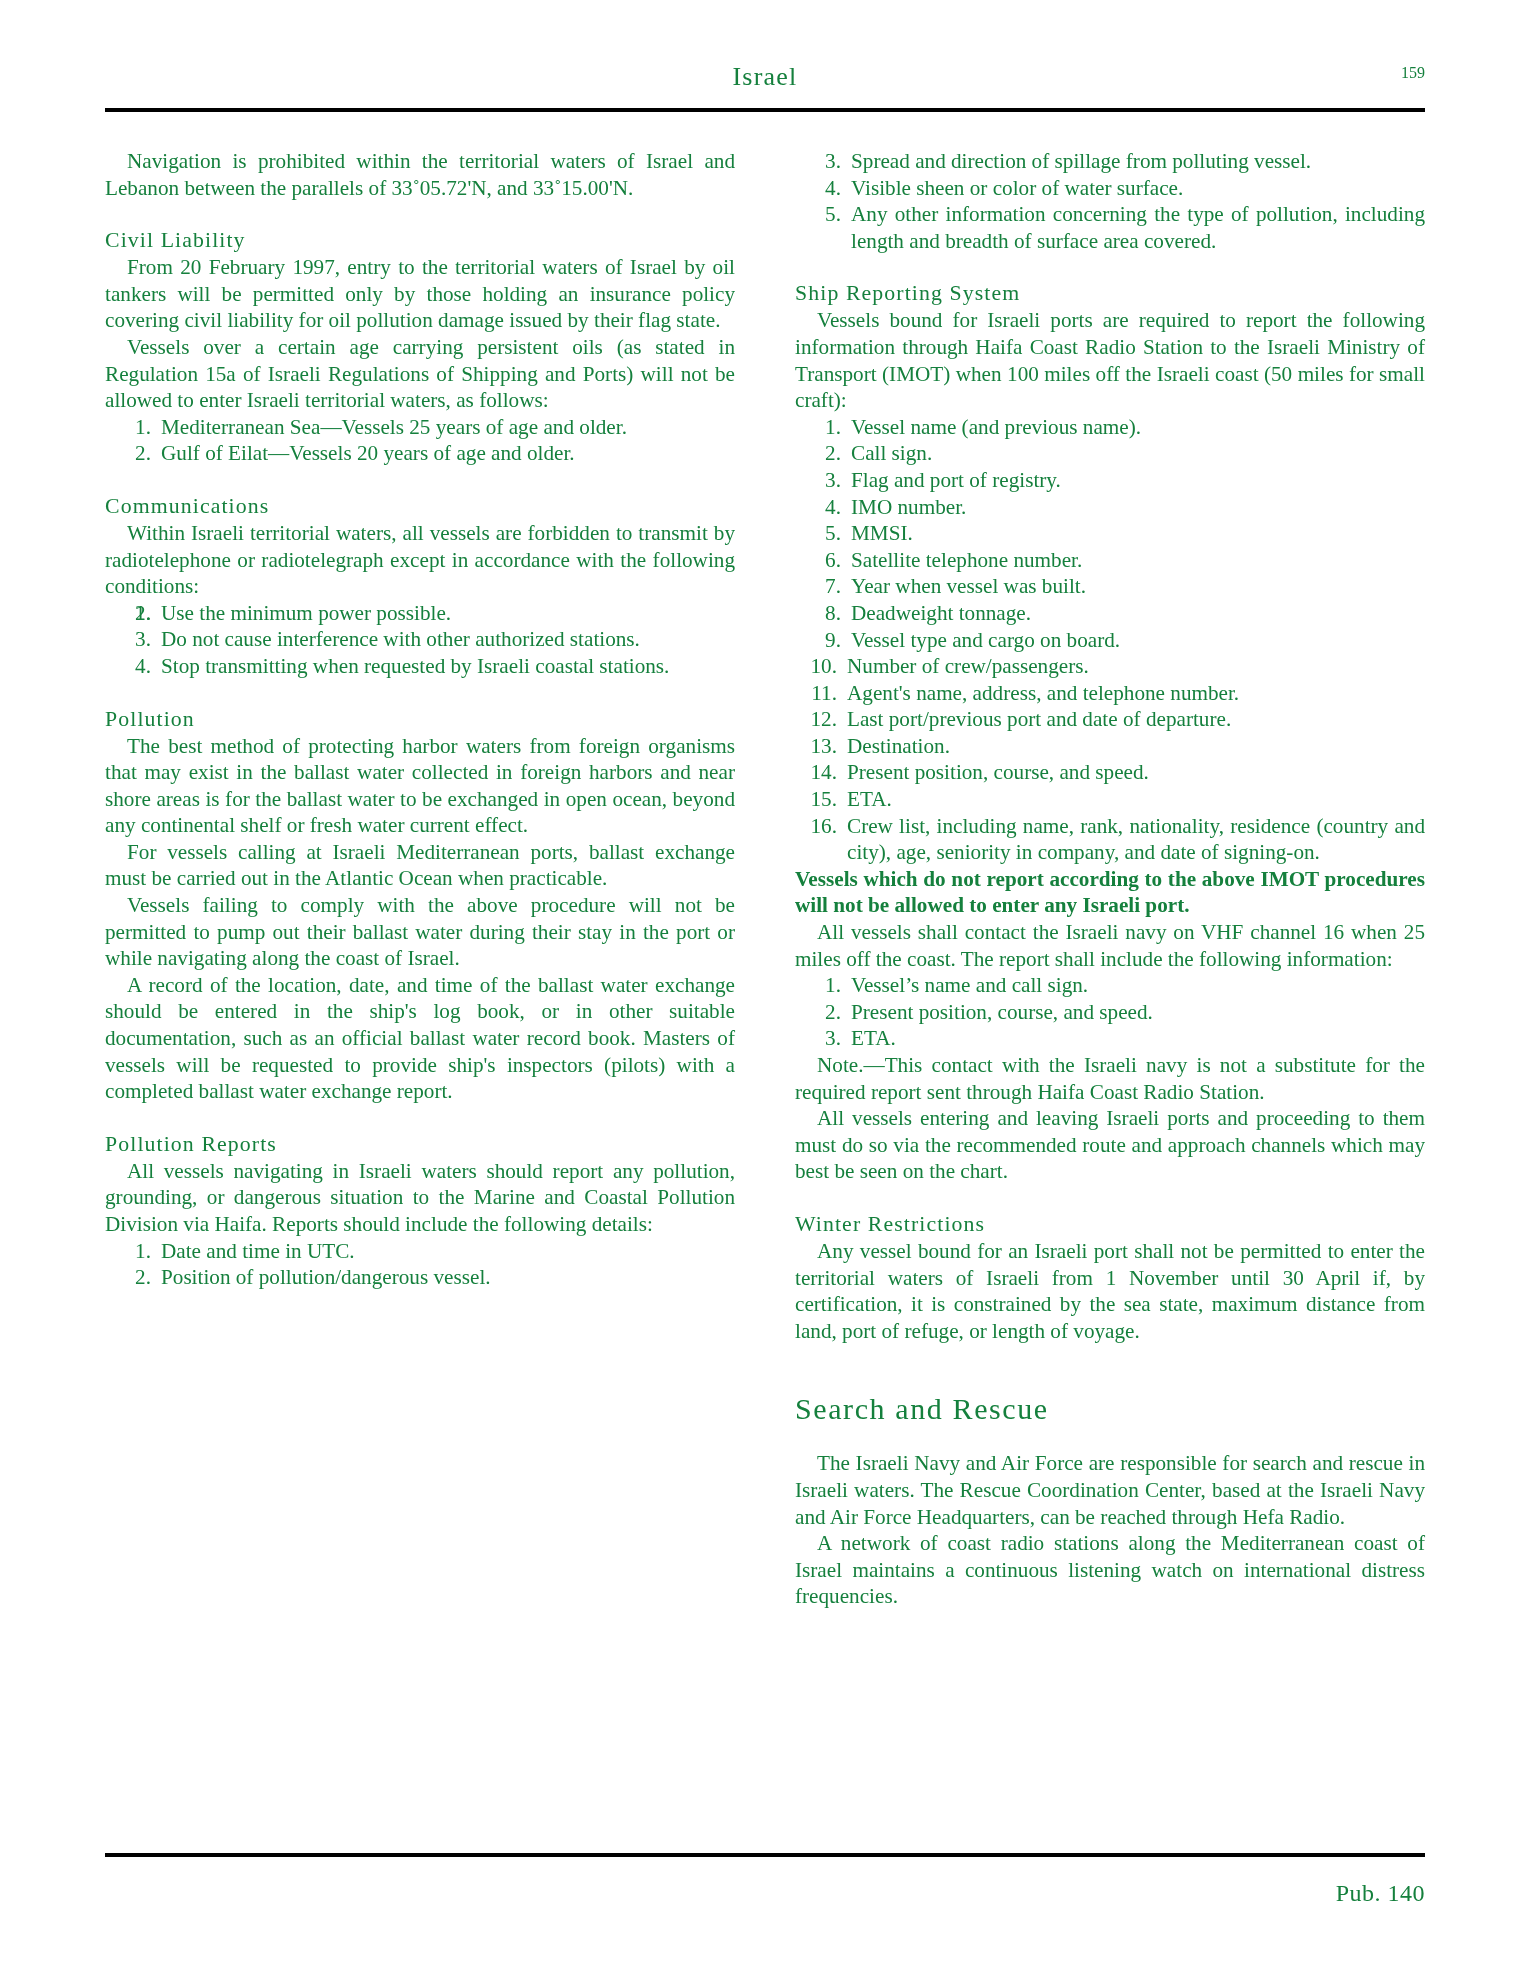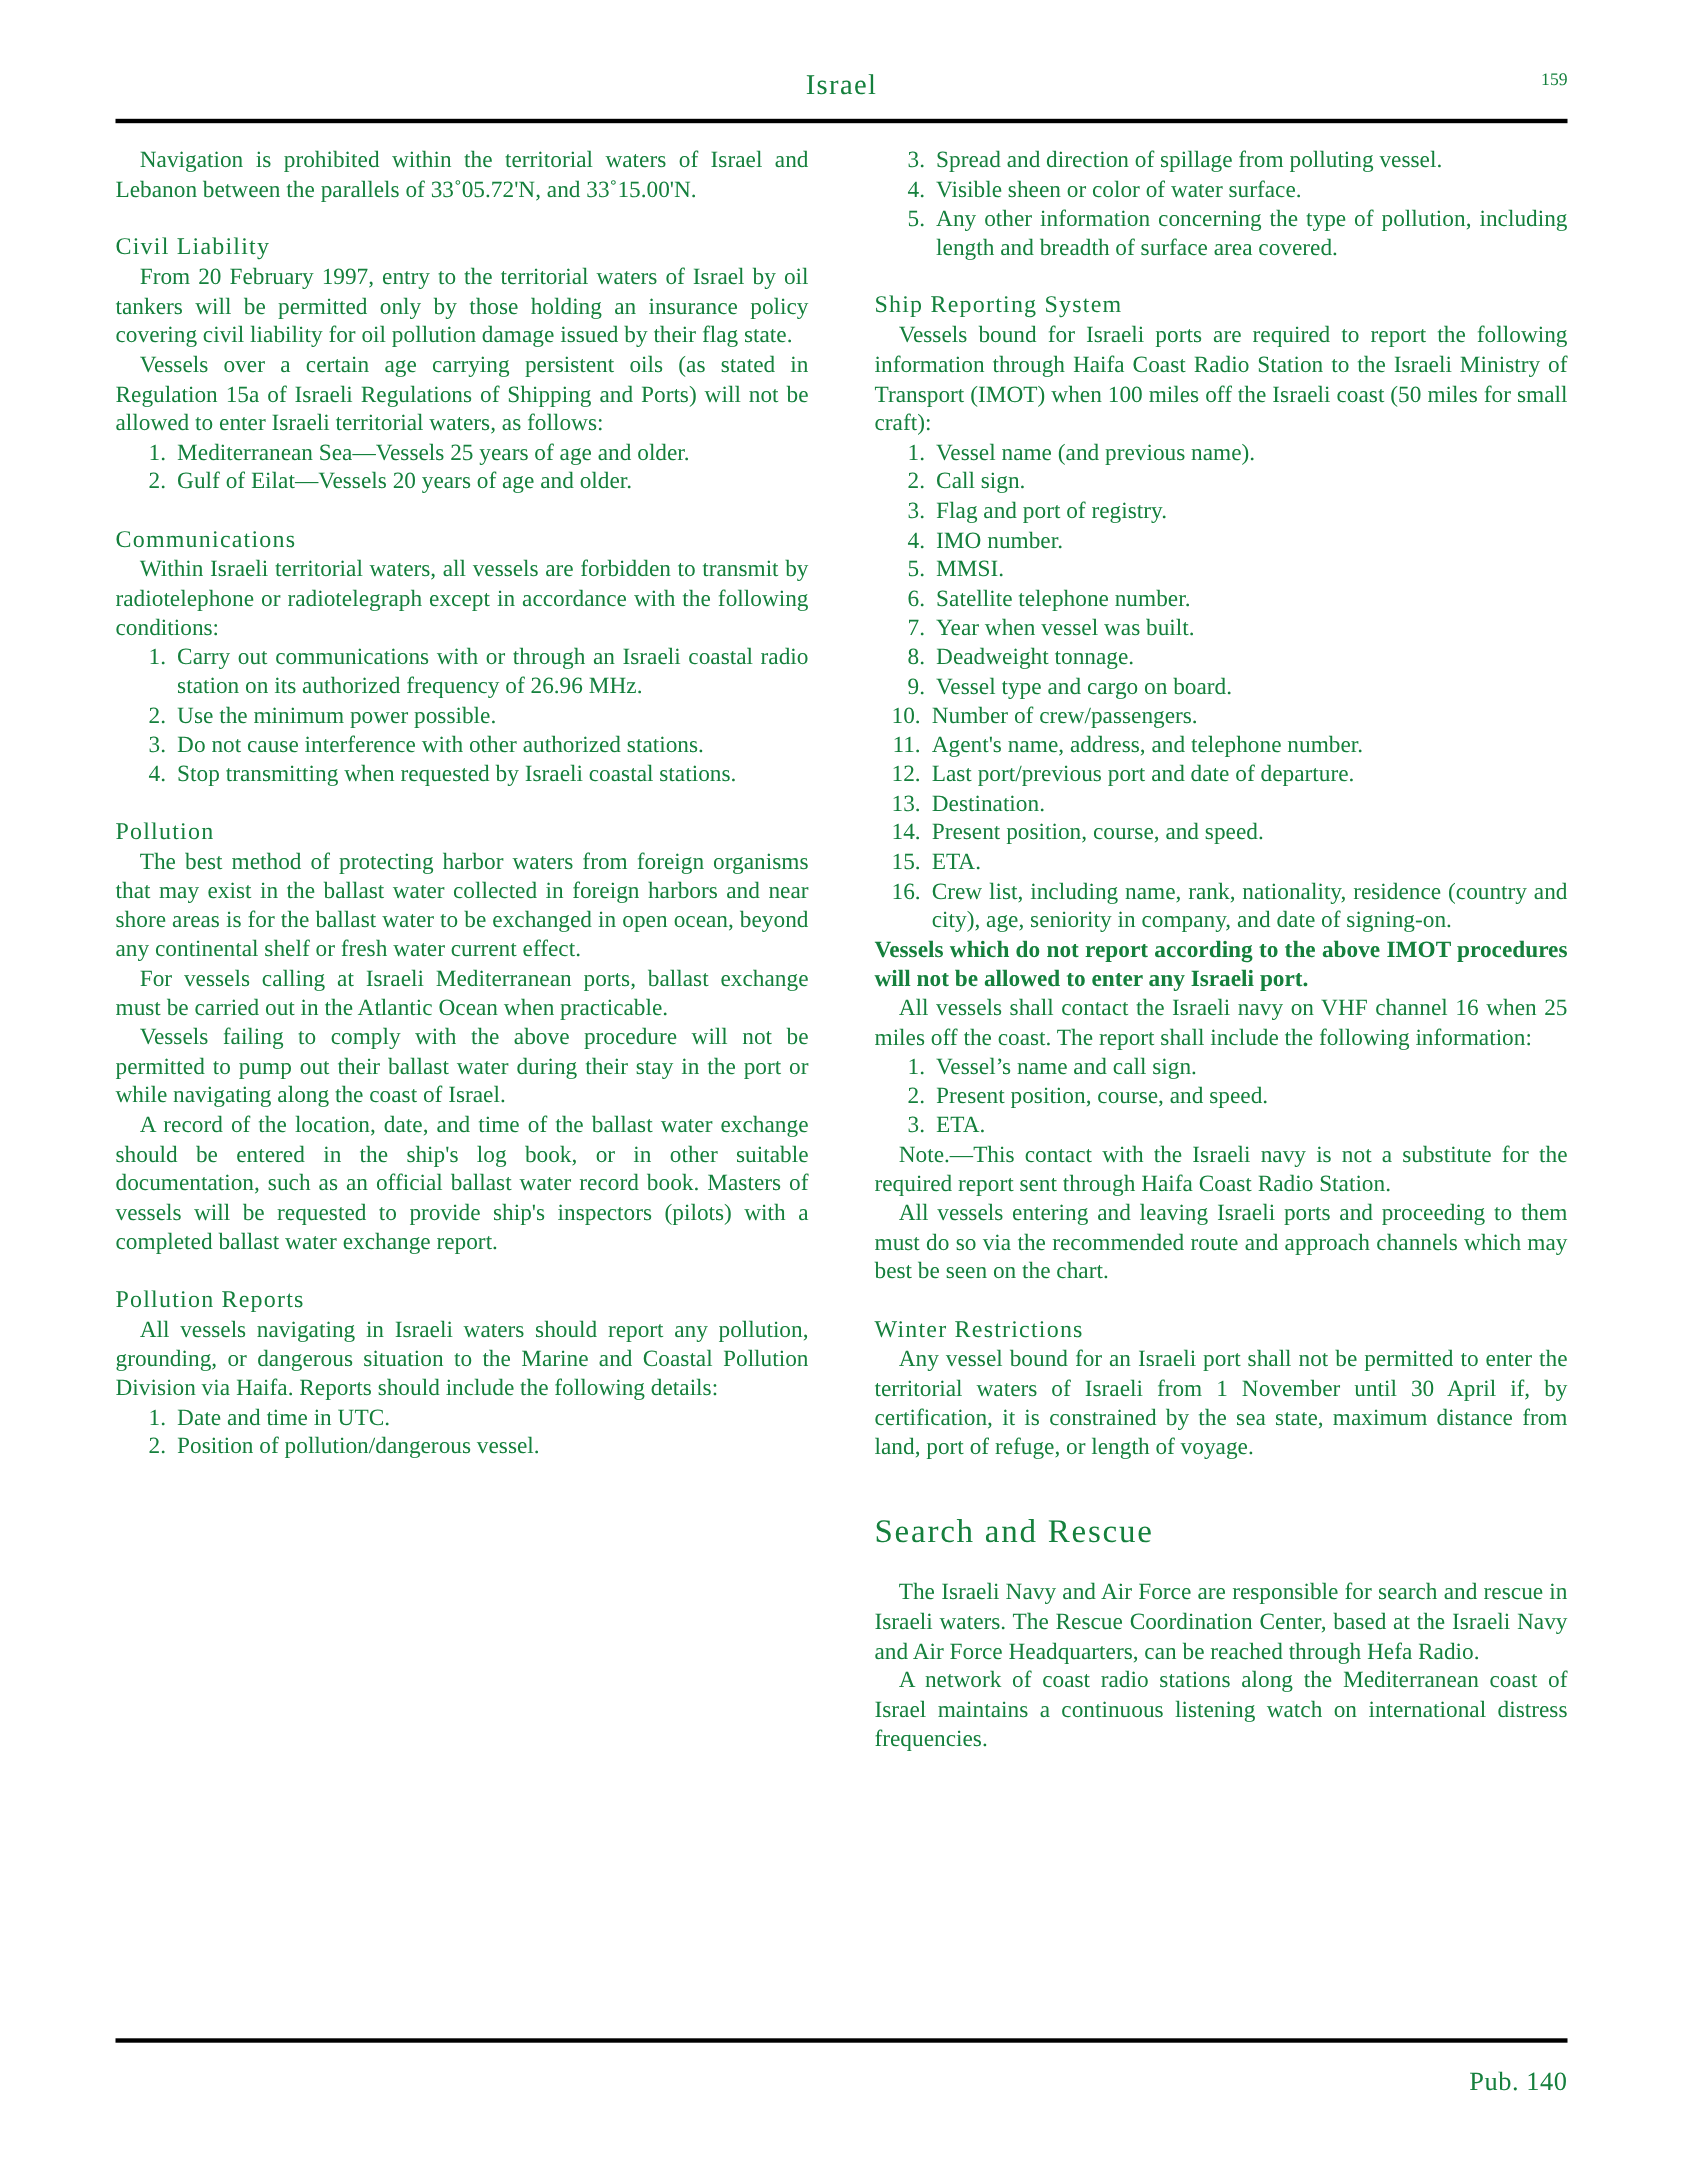--- a/index.html
+++ b/index.html
@@ -61,21 +61,21 @@
     right: 105px;
     top: 1880px;
     font-size: 24px;
     letter-spacing: 0.5px;
   }
 
   
   .columns {
     position: absolute;
     left: 105px;
-    top: 132px;
+    top: 148px;
     width: 1320px;
     height: 1700px;
     display: flex;
     gap: 60px;
   }
   .col {
     width: 634px;
     font-size: 21.2px;
     line-height: 26.6px;
     text-align: justify;
@@ -167,21 +167,21 @@
           <span class="num">2.</span><span>Gulf of Eilat—Vessels 20 years of age and older.</span>
         </li>
       </ol>
 
       <div class="gap"></div>
 
       <h3 class="sec">Communications</h3>
       <p>Within Israeli territorial waters, all vessels are forbidden to transmit by radiotelephone or radiotelegraph except in accordance with the following conditions:</p>
       <ol class="nlist wide">
         <li>
-          <span class="num">1.</span><span>Carry out communications with or through an Israeli coastal radio station on its authorized frequency of 26.96 MHz.</span>
+          <span class="num">1.</span>
         </li>
         <li class="single">
           <span class="num">2.</span><span>Use the minimum power possible.</span>
         </li>
         <li>
           <span class="num">3.</span><span>Do not cause interference with other authorized stations.</span>
         </li>
         <li>
           <span class="num">4.</span><span>Stop transmitting when requested by Israeli coastal stations.</span>
         </li>

